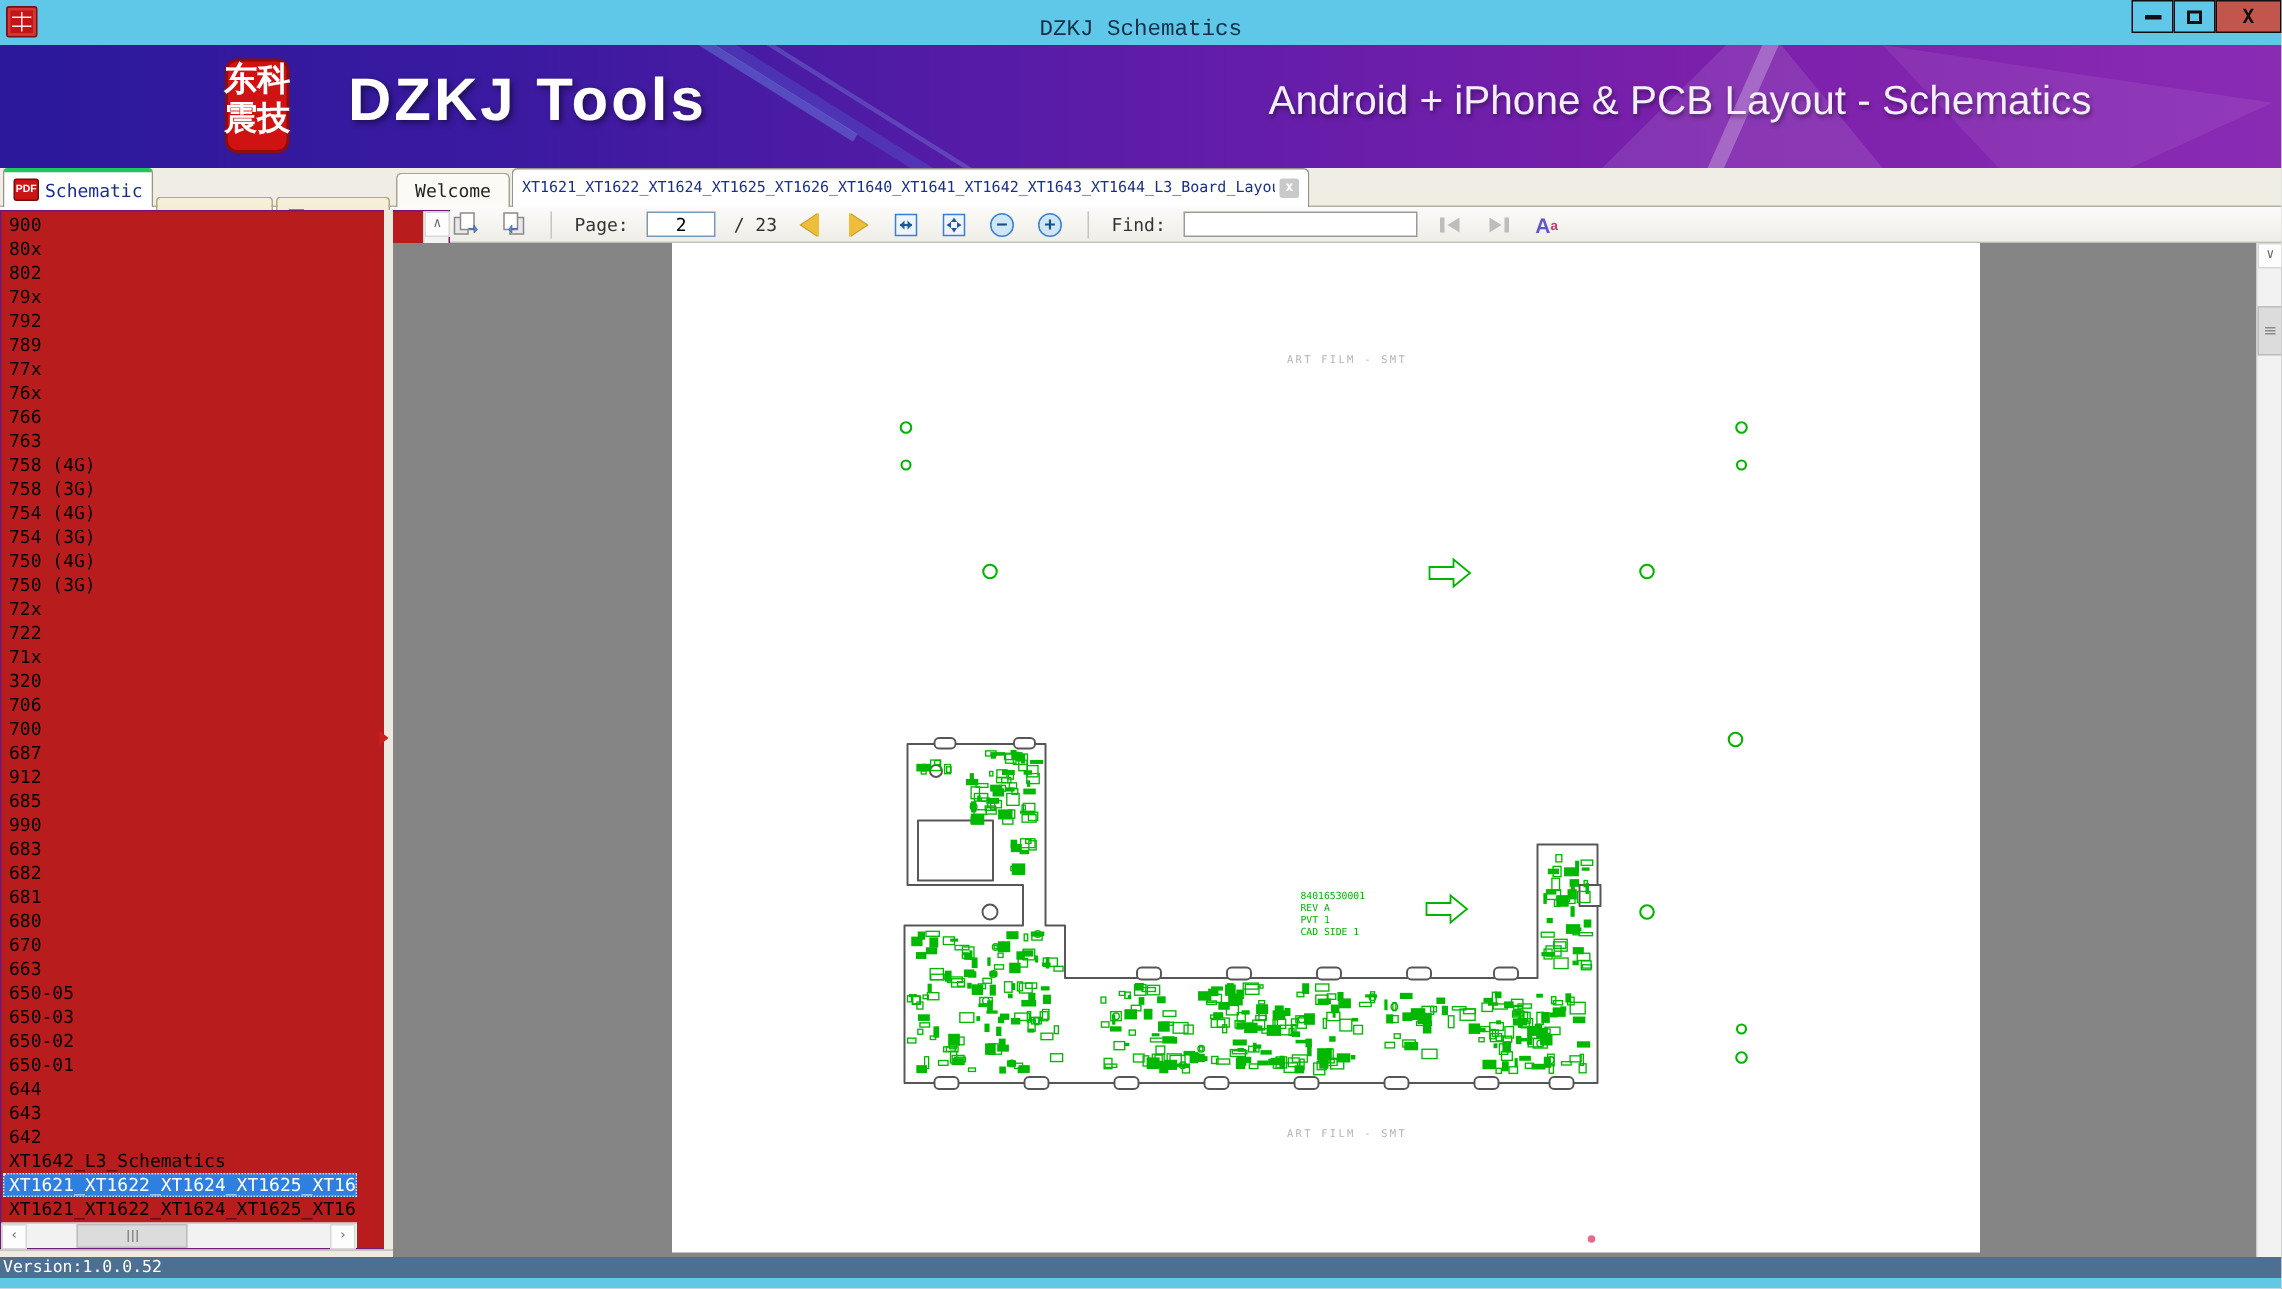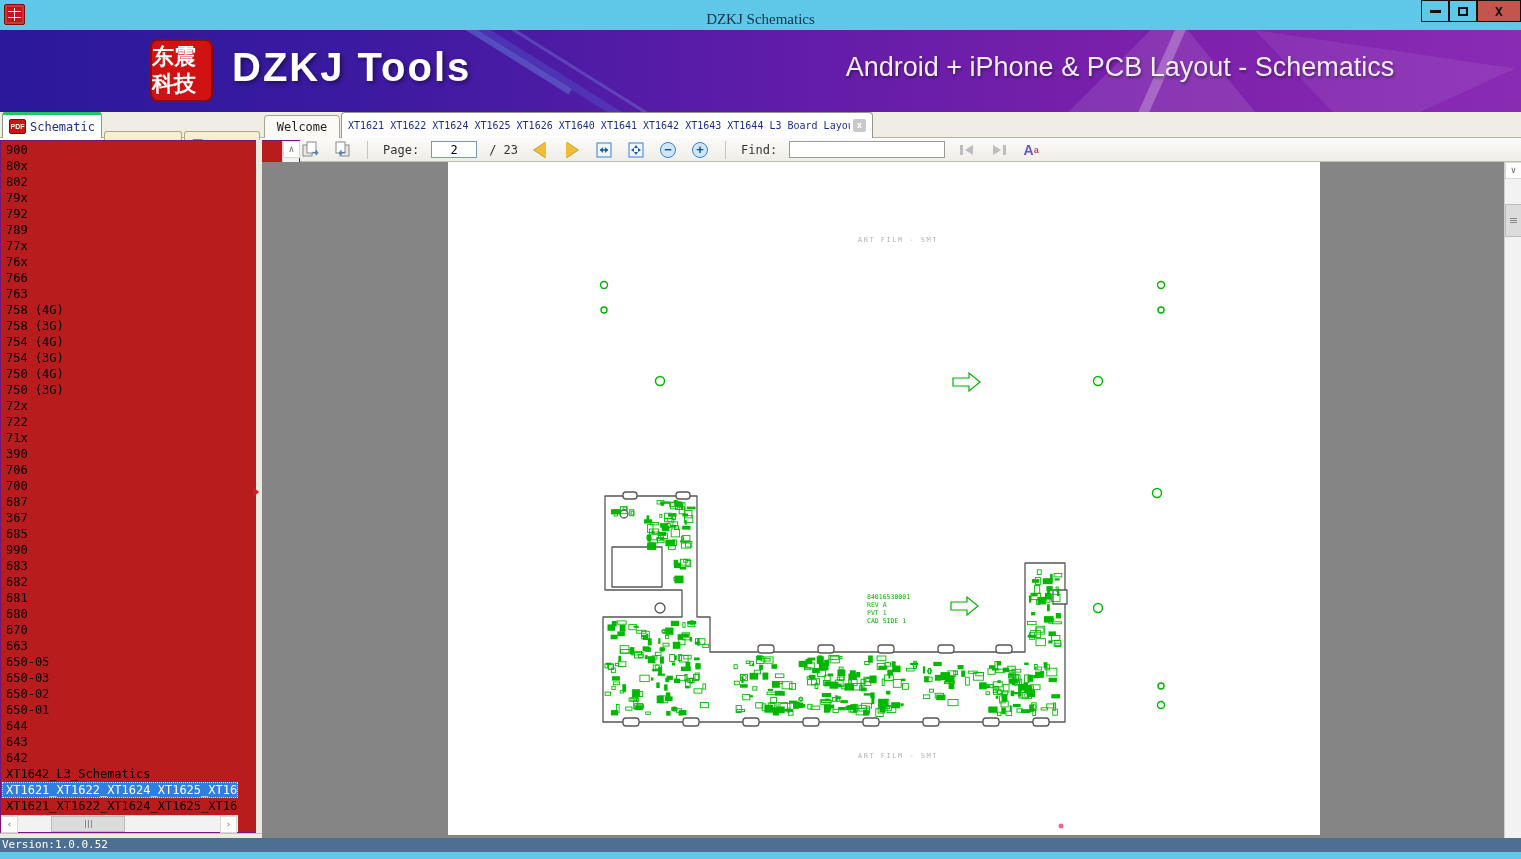--- a/index.html
+++ b/index.html
@@ -10,43 +10,43 @@
   
   .titlebar{position:absolute;left:0;top:0;width:1521px;height:30px;background:#5fc8e8}
   .app-icon{position:absolute;left:4px;top:4px;width:21px;height:21px;background:#c41414;
     border:1px solid #7e0d0d;border-radius:2px;
     box-shadow:inset 0 0 0 2px rgba(255,255,255,.15)}
   .app-icon i{position:absolute;background:#fff;opacity:.9}
   .app-icon .h1{left:3px;top:6px;width:13px;height:1px}
   .app-icon .h2{left:3px;top:12px;width:13px;height:1px}
   .app-icon .v1{left:9px;top:3px;width:1px;height:13px}
   .win-title{position:absolute;left:0;right:0;top:11px;text-align:center;font-size:15px;
-    color:#12304a;font-family:Liberation Serif, serif}
+    color:#12304a;font-family:Liberation Mono, monospace}
   .winbtn{position:absolute;top:0;height:22px;border:1px solid #101010;display:flex;
     align-items:center;justify-content:center;cursor:default}
   .btn-min{left:1421px;width:28px;background:#5fc8e8}
   .btn-max{left:1449px;width:28px;background:#5fc8e8}
   .btn-close{left:1477px;width:44px;background:#c2564c;color:#101010;font-weight:bold;font-size:13px}
   .glyph-min{width:11px;height:3px;background:#101010}
   .glyph-max{width:10px;height:9px;border:2px solid #101010;background:transparent}
 
   
   .banner{position:absolute;left:0;top:30px;width:1521px;height:82px;overflow:hidden;
     background:linear-gradient(90deg,#2b189b 0%,#3a1aa0 22%,#5c1ca8 48%,#7b20ab 75%,#8a2bb4 100%)}
   .beam{position:absolute;background:rgba(120,190,255,.30);transform:rotate(32deg)}
   .b1{left:330px;top:-10px;width:260px;height:6px}
   .b2{left:395px;top:18px;width:300px;height:3px;background:rgba(150,210,255,.22)}
   .b3{left:430px;top:44px;width:260px;height:8px;background:rgba(90,160,255,.18)}
   .tri{position:absolute;background:rgba(255,255,255,.10)}
   .t1{left:1050px;top:-20px;width:220px;height:120px;clip-path:polygon(0 100%,55% 0,100% 100%)}
   .t2{left:1255px;top:0;width:260px;height:110px;clip-path:polygon(0 0,100% 35%,40% 100%);background:rgba(255,255,255,.07)}
   .t3{left:1150px;top:-8px;width:10px;height:130px;transform:rotate(24deg);background:rgba(255,255,255,.25)}
-  .logo{position:absolute;left:150px;top:9px;width:63px;height:63px;background:#d01212;
+  .logo{position:absolute;left:150px;top:9px;width:43px;height:63px;background:#d01212;
     border:2px solid #8e0c0c;border-radius:8px;color:#fff;font-weight:bold;font-size:22px;
-    line-height:1.2;text-align:left;display:flex;flex-direction:column;justify-content:center;
+    line-height:1.2;text-align:left;display:flex;flex-direction:row;justify-content:center;
     font-family:"DejaVu Sans",sans-serif}
   .brand{position:absolute;left:232px;top:15px;color:#fff;font-size:40px;font-weight:bold;
     letter-spacing:2px;font-family:"Liberation Sans",sans-serif;text-shadow:2px 2px 4px rgba(0,0,0,.45)}
   .tagline{position:absolute;left:790px;top:22px;width:660px;text-align:center;color:#f2eefb;
     font-size:27px;font-family:"Liberation Sans",sans-serif;text-shadow:1px 2px 3px rgba(0,0,0,.4)}
 
   
   .tabstrip{position:absolute;left:0;top:112px;width:1521px;height:26px;background:#f0ede4;
     border-bottom:1px solid #b5b1a5}
   .ltab{position:absolute;display:flex;align-items:center;gap:4px;padding:0 6px;cursor:default}
@@ -294,25 +294,25 @@
         <div class="list-item">763</div>
         <div class="list-item">758 (4G)</div>
         <div class="list-item">758 (3G)</div>
         <div class="list-item">754 (4G)</div>
         <div class="list-item">754 (3G)</div>
         <div class="list-item">750 (4G)</div>
         <div class="list-item">750 (3G)</div>
         <div class="list-item">72x</div>
         <div class="list-item">722</div>
         <div class="list-item">71x</div>
-        <div class="list-item">390</div>
+        <div class="list-item">320</div>
         <div class="list-item">706</div>
         <div class="list-item">700</div>
         <div class="list-item">687</div>
-        <div class="list-item">367</div>
+        <div class="list-item">912</div>
         <div class="list-item">685</div>
         <div class="list-item">990</div>
         <div class="list-item">683</div>
         <div class="list-item">682</div>
         <div class="list-item">681</div>
         <div class="list-item">680</div>
         <div class="list-item">670</div>
         <div class="list-item">663</div>
         <div class="list-item">650-05</div>
         <div class="list-item">650-03</div>

